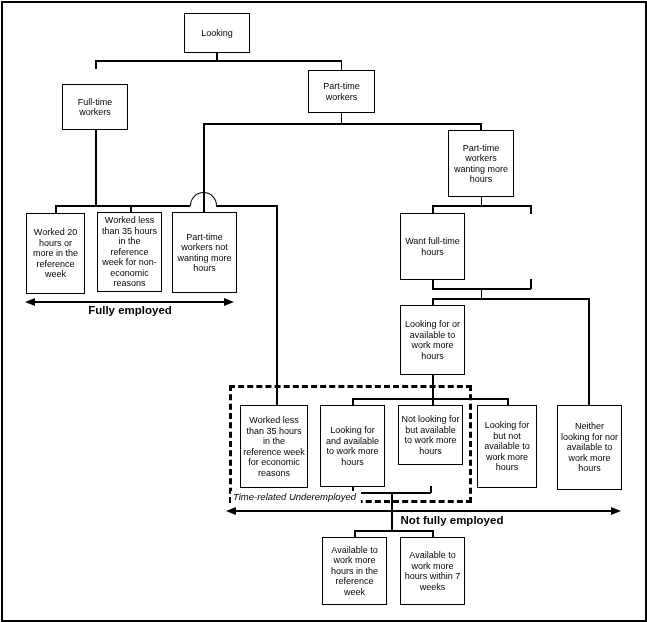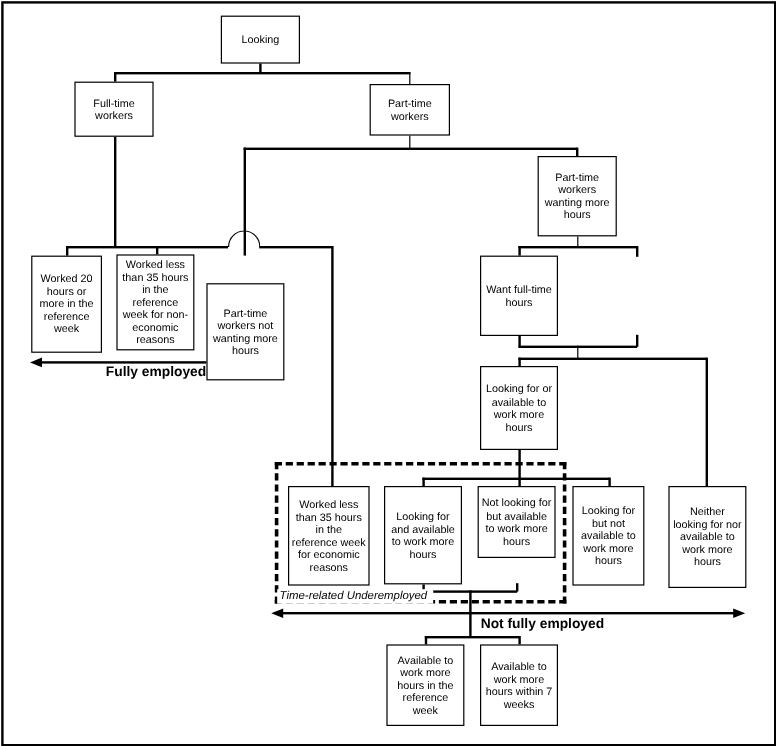--- a/index.html
+++ b/index.html
@@ -27,28 +27,28 @@
   .ah-left{border-right:10px solid #000;}
   .ah-right{border-left:10px solid #000;}
   .big-label{position:absolute;font-weight:bold;font-size:11.5px;text-align:center;}
   .region-label{
     position:absolute;font-style:italic;font-size:9.5px;background:#fff;
     padding:0 5px 1px 2px;white-space:nowrap;
   }
 
   
   .n-employed      {left:184px;top:13px; width:66px;height:40px;}
-  .n-fulltime      {left:62px; top:68px; width:66px;height:46px;}
+  .n-fulltime      {left:62px; top:84px; width:66px;height:46px;}
   .n-parttime      {left:308px;top:70px; width:67px;height:43px;}
   .n-ptwanting     {left:448px;top:130px;width:66px;height:67px;}
   .n-wantft        {left:400px;top:213px;width:65px;height:67px;}
   .n-wantpt        {left:498px;top:213px;width:65px;height:67px;}
   .n-worked35      {left:26px; top:213px;width:59px;height:81px;}
   .n-noneco        {left:97px; top:212px;width:65px;height:80px;}
-  .n-ptnotwant     {left:172px;top:212px;width:65px;height:81px;margin-top:24px;}
+  .n-ptnotwant     {left:172px;top:212px;width:65px;height:81px;}
   .n-lookavail     {left:400px;top:305px;width:65px;height:70px;}
   .n-eco           {left:240px;top:405px;width:68px;height:83px;}
   .n-lookandavail  {left:320px;top:405px;width:65px;height:82px;}
   .n-notlookavail  {left:398px;top:405px;width:65px;height:60px;}
   .n-looknotavail  {left:477px;top:405px;width:60px;height:83px;}
   .n-neither       {left:557px;top:405px;width:65px;height:85px;}
   .n-availref      {left:322px;top:537px;width:65px;height:68px;}
   .n-avail4wk      {left:400px;top:537px;width:65px;height:68px;}
 </style>
 </head>

